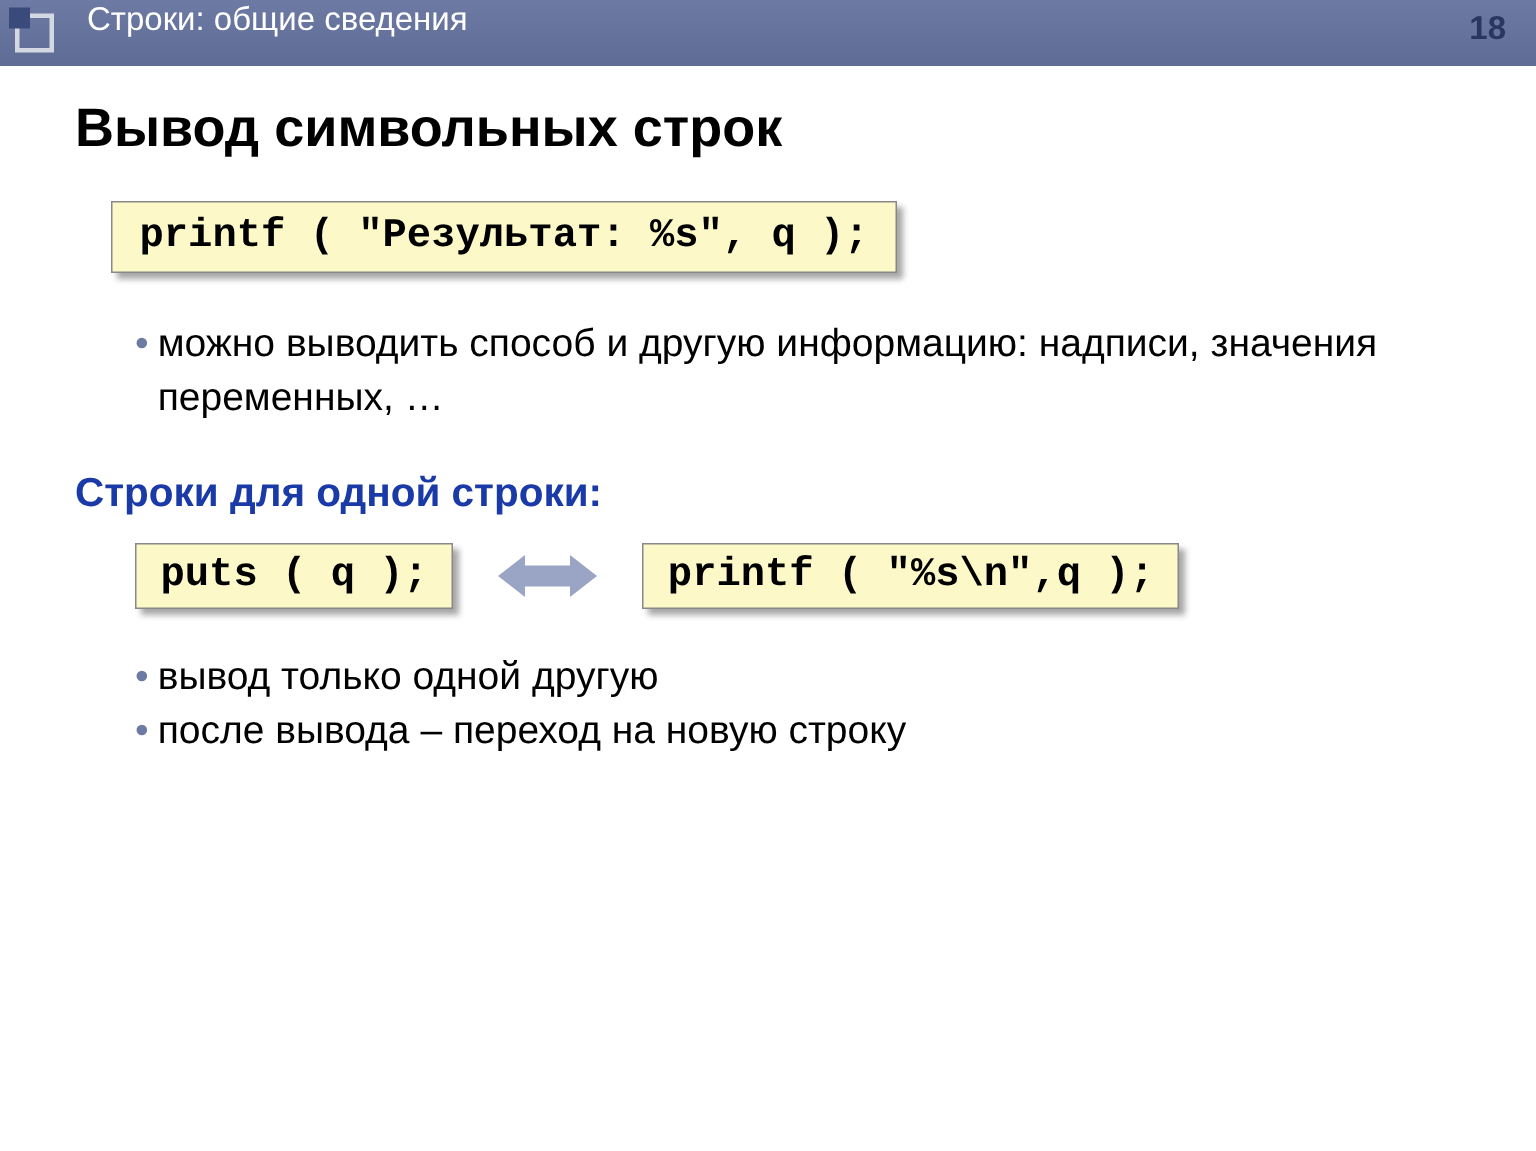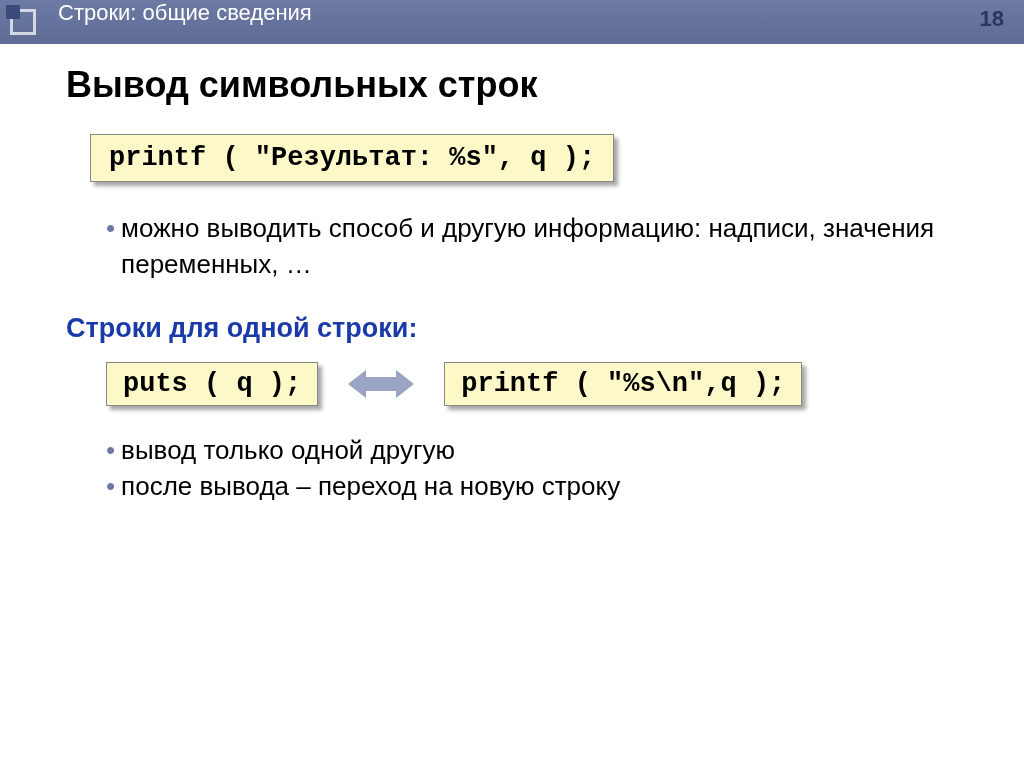--- a/index.html
+++ b/index.html
@@ -46,21 +46,21 @@
   }
   .page-number {
     position: absolute;
     right: 20px;
     top: 6px;
     color: #2a3560;
     font-size: 22px;
     font-weight: bold;
   }
   .content {
-    padding: 20px 50px 20px 66px;
+    padding: 20px 50px 20px 50px;
   }
   .main-title {
     font-size: 36px;
     font-weight: bold;
     color: #000000;
     margin-bottom: 28px;
   }
   .section-title {
     font-size: 27px;
     font-weight: bold;

